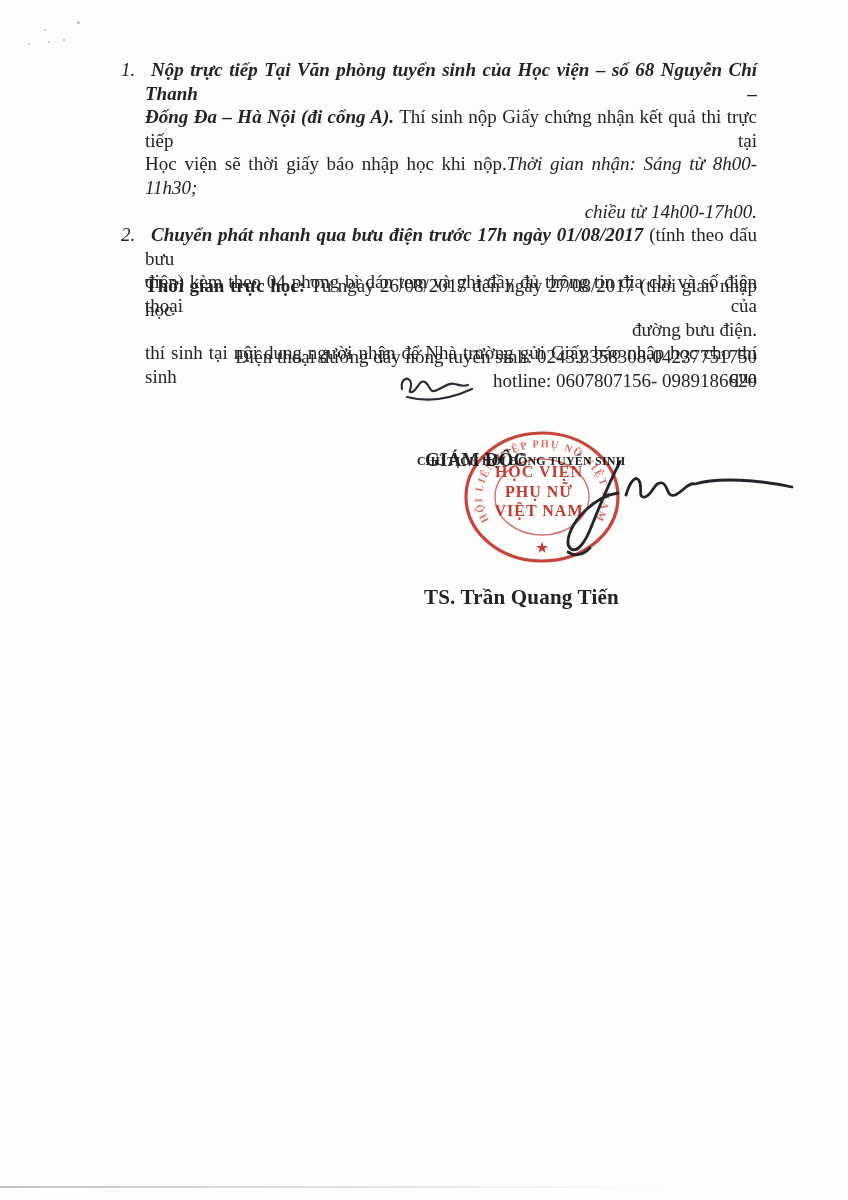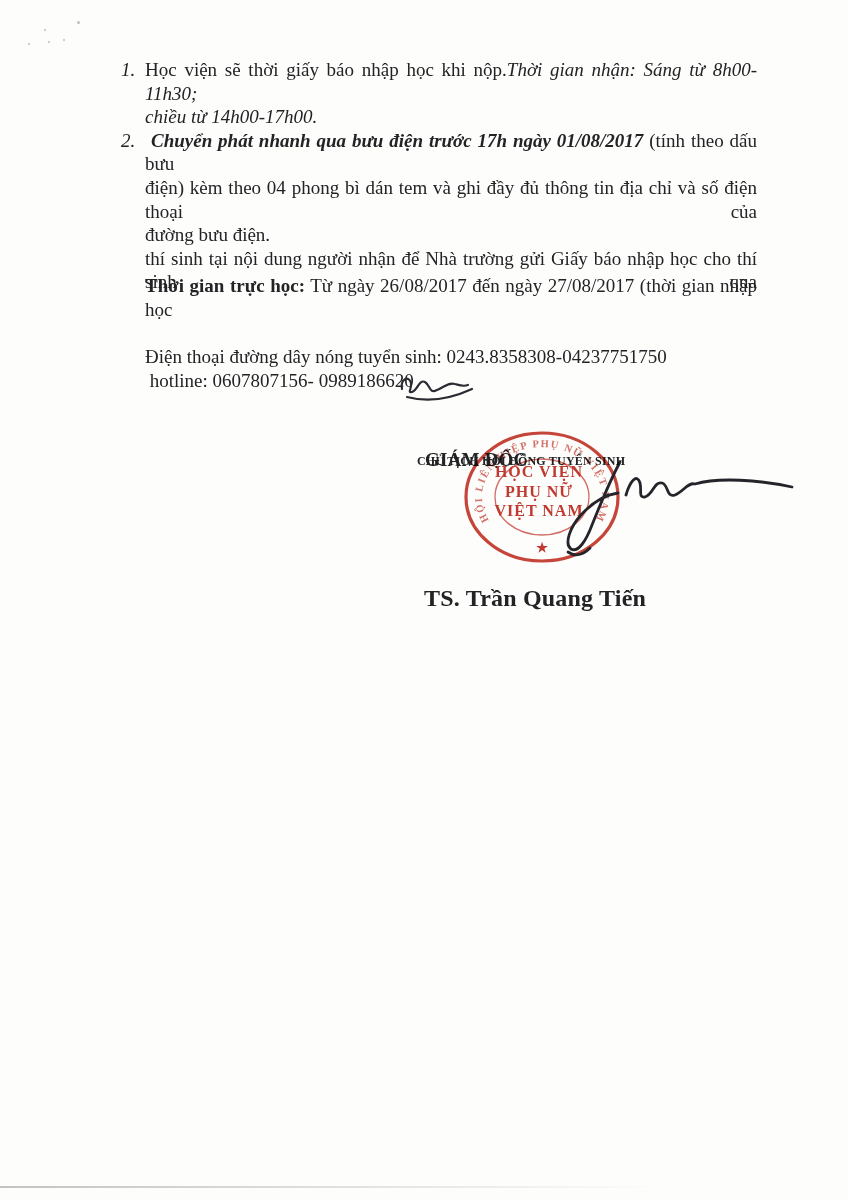--- a/index.html
+++ b/index.html
@@ -2,33 +2,33 @@
 <html><head>
 <meta charset="utf-8">
 <style>
   html,body{margin:0;padding:0;background:#e8e8e8;}
   .page{
     position:relative;width:848px;height:1200px;background:#fdfdfc;
     font-family:"Liberation Serif","DejaVu Serif",serif;color:#232326;
     overflow:hidden;margin:0 auto;
   }
   .tblock{position:absolute;font-size:19px;line-height:23.6px;width:612px;left:145px;}
-  .tline{text-align:left;white-space:pre-wrap;}
+  .tline{text-align:right;white-space:pre-wrap;}
   .tline.j{text-align:justify;text-align-last:justify;}
   .tline.fi{text-indent:6px;}
   .run-bi{font-weight:700;font-style:italic;}
   .run-i{font-style:italic;}
   .run-b{font-weight:700;}
   .run-r{font-weight:400;font-style:normal;}
   .list-item{position:relative;}
   .num{position:absolute;left:-24px;top:0;font-style:italic;}
   .heading{position:absolute;text-align:left;font-weight:700;letter-spacing:.2px;z-index:2;margin-top:32px;}
   #h-role1{top:417px;left:425px;width:280px;font-size:19px;}
   #h-role2{top:422px;left:417px;width:300px;font-size:12px;}
-  #h-signer{top:553px;left:424px;width:300px;font-size:24px;z-index:2;}
+  #h-signer{top:553px;left:424px;width:300px;font-size:21px;z-index:2;}
   #stamp-svg{position:absolute;left:440px;top:405px;width:380px;height:185px;z-index:3;
              mix-blend-mode:multiply;pointer-events:none;}
   #hotline-mark-svg{position:absolute;left:388px;top:363px;width:110px;height:48px;z-index:2;pointer-events:none;}
   .speck{position:absolute;background:#8d8d8d;border-radius:50%;opacity:.55;}
   #scan-line{position:absolute;top:1186px;left:0;width:660px;height:2px;
     background:linear-gradient(to right,rgba(100,100,100,.38),rgba(130,130,130,.22) 55%,rgba(190,190,190,0));}
 </style>
 </head>
 <body>
 
@@ -37,20 +37,22 @@
   <div class="speck" style="left:77px;top:21px;width:3px;height:3px;"></div>
   <div class="speck" style="left:44px;top:29px;width:2px;height:2px;"></div>
   <div class="speck" style="left:28px;top:43px;width:2px;height:2px;"></div>
   <div class="speck" style="left:48px;top:41px;width:2px;height:2px;"></div>
   <div class="speck" style="left:63px;top:39px;width:2px;height:2px;"></div>
 
   <div class="tblock" style="top:58px;">
     <div class="list-item">
       <span class="num">1.</span>
       <div>
+          <div class="tline j fi"><span class="run-bi">Nộp trực tiếp Tại Văn phòng tuyển sinh của Học viện – số 68 Nguyễn Chí Thanh –</span></div>
+          <div class="tline j"><span class="run-bi">Đống Đa – Hà Nội (đi cổng A).</span><span class="run-r"> Thí sinh nộp Giấy chứng nhận kết quả thi trực tiếp tại</span></div>
           <div class="tline j"><span class="run-r">Học viện sẽ thời giấy báo nhập học khi nộp.</span><span class="run-i">Thời gian nhận: Sáng từ 8h00-11h30;</span></div>
           <div class="tline"><span class="run-i">chiều từ 14h00-17h00.</span></div>
         </div>
     </div>
     <div class="list-item">
       <span class="num">2.</span>
       <div>
           <div class="tline j fi"><span class="run-bi">Chuyển phát nhanh qua bưu điện trước 17h ngày 01/08/2017</span><span class="run-r"> (tính theo dấu bưu</span></div>
           <div class="tline j"><span class="run-r">điện) kèm theo 04 phong bì dán tem và ghi đầy đủ thông tin địa chỉ và số điện thoại của</span></div>
           <div class="tline"><span class="run-r">đường bưu điện.</span></div>

